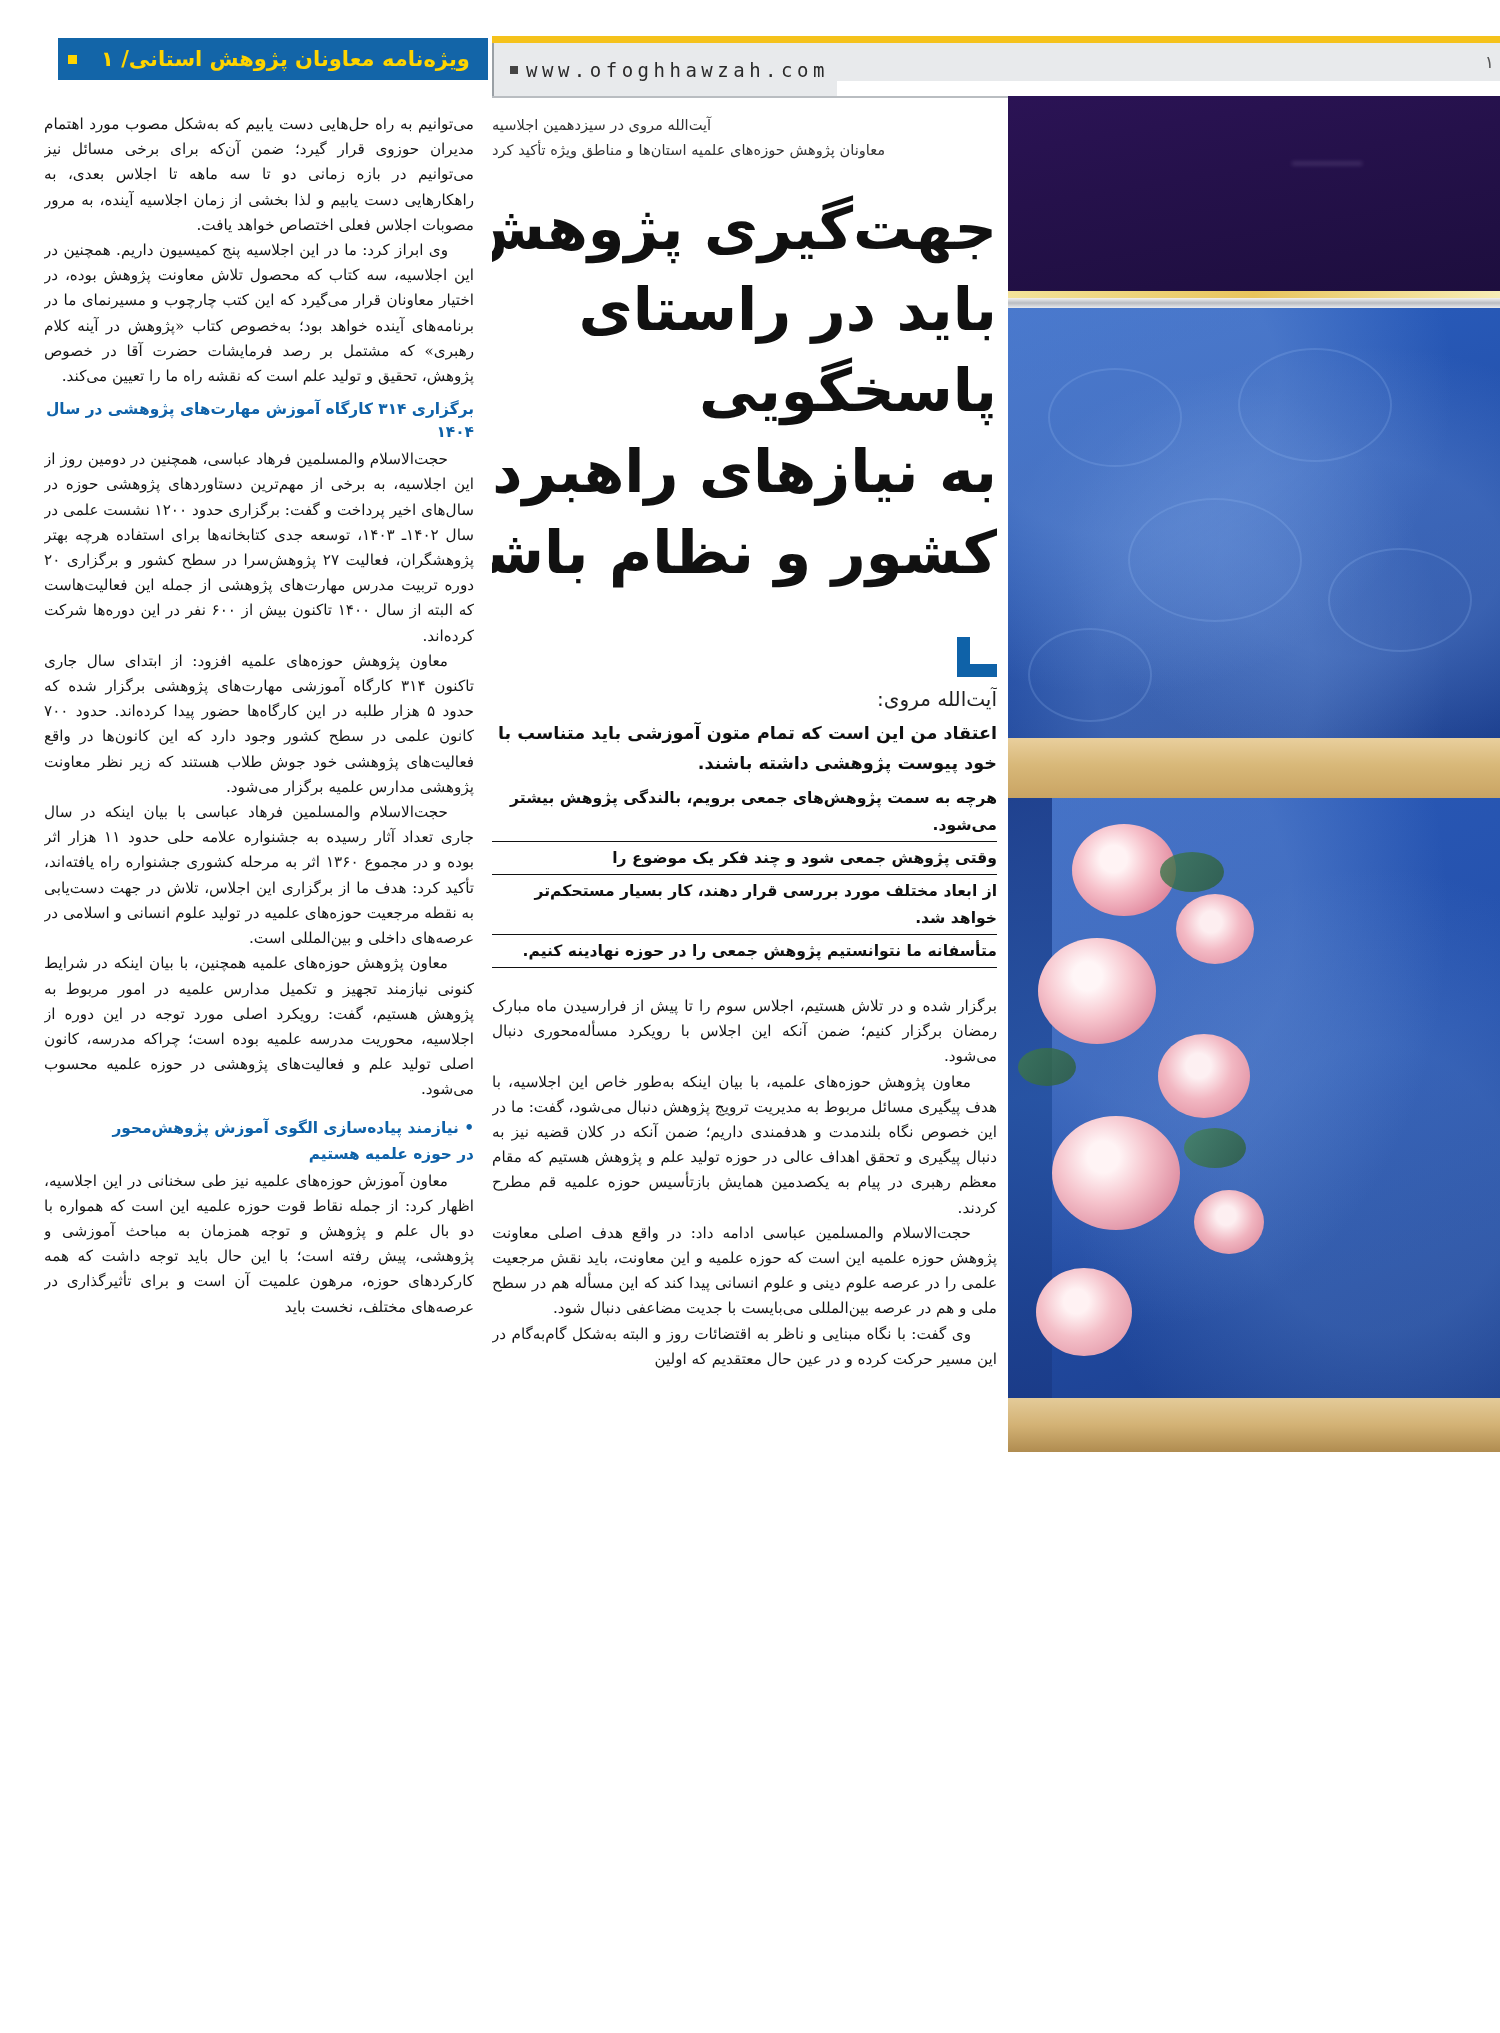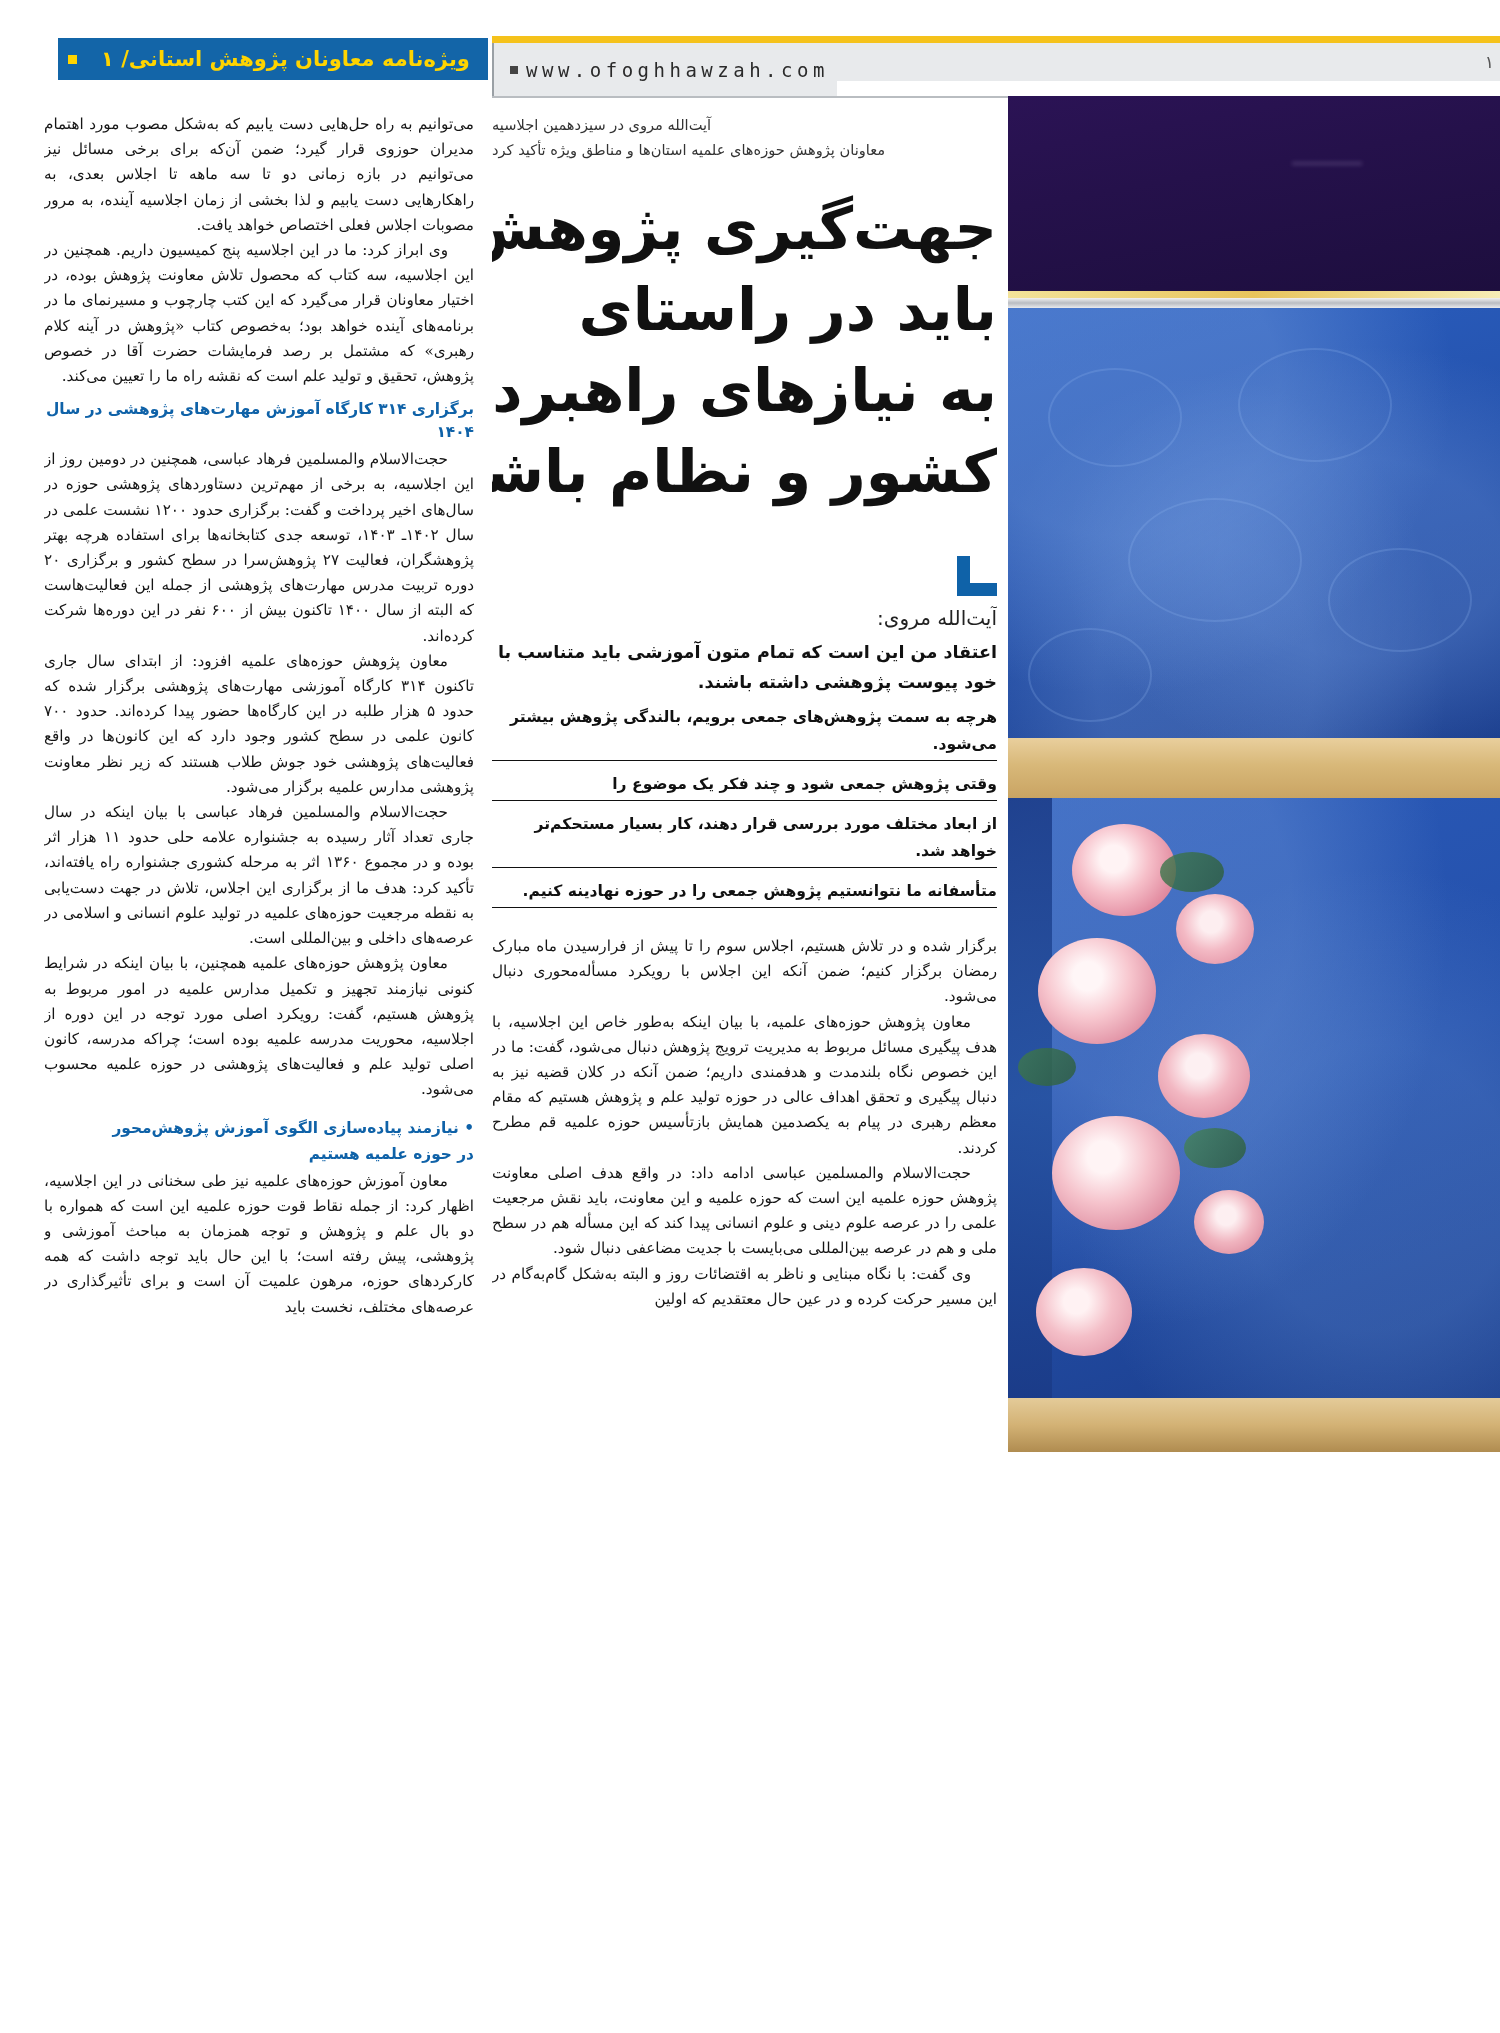--- a/index.html
+++ b/index.html
@@ -94,21 +94,21 @@
   }
   .q-lead{
     font-family:"DejaVu Sans","Liberation Sans",sans-serif;
     font-weight:bold;font-size:17.6px;line-height:30px;
     color:#111;text-align:right;margin-bottom:7px;
   }
   .q-line{
     font-family:"DejaVu Sans","Liberation Sans",sans-serif;
     font-weight:bold;font-size:15.6px;line-height:27px;color:#111;
     text-align:right;border-bottom:1.3px solid #111;
-    padding-bottom:2px;margin-bottom:10px;display:block;
+    padding-bottom:2px;margin-bottom:3px;display:block;
   }
   .midbody{margin-top:26px;}
 
   
   .art{position:absolute;left:1008px;top:96px;width:492px;}
   .art-top{
     width:492px;height:195px;
     background:linear-gradient(170deg,#2b1355 0%,#25114b 40%,#1d0e3e 100%);
     position:relative;overflow:hidden;
   }
@@ -259,20 +259,21 @@
   <div class="col col-mid clip" style="height:1900px;">
 
     <div class="kicker">
       <div>آیت‌الله مروی در سیزدهمین اجلاسیه</div>
       <div>معاونان پژوهش حوزه‌های علمیه استان‌ها و مناطق ویژه تأکید کرد</div>
     </div>
 
     <div class="headline">
       <div>جهت‌گیری پژوهش‌ها</div>
       <div>باید در راستای</div>
+      <div>پاسخگویی</div>
       <div>به نیازهای راهبردی</div>
       <div>کشور و نظام باشد</div>
     </div>
 
     <div class="quoteblock">
       <div class="q-icon">
         <span class="v"></span>
           <span class="h"></span>
       </div>
       <div class="q-attrib">آیت‌الله مروی:</div>

